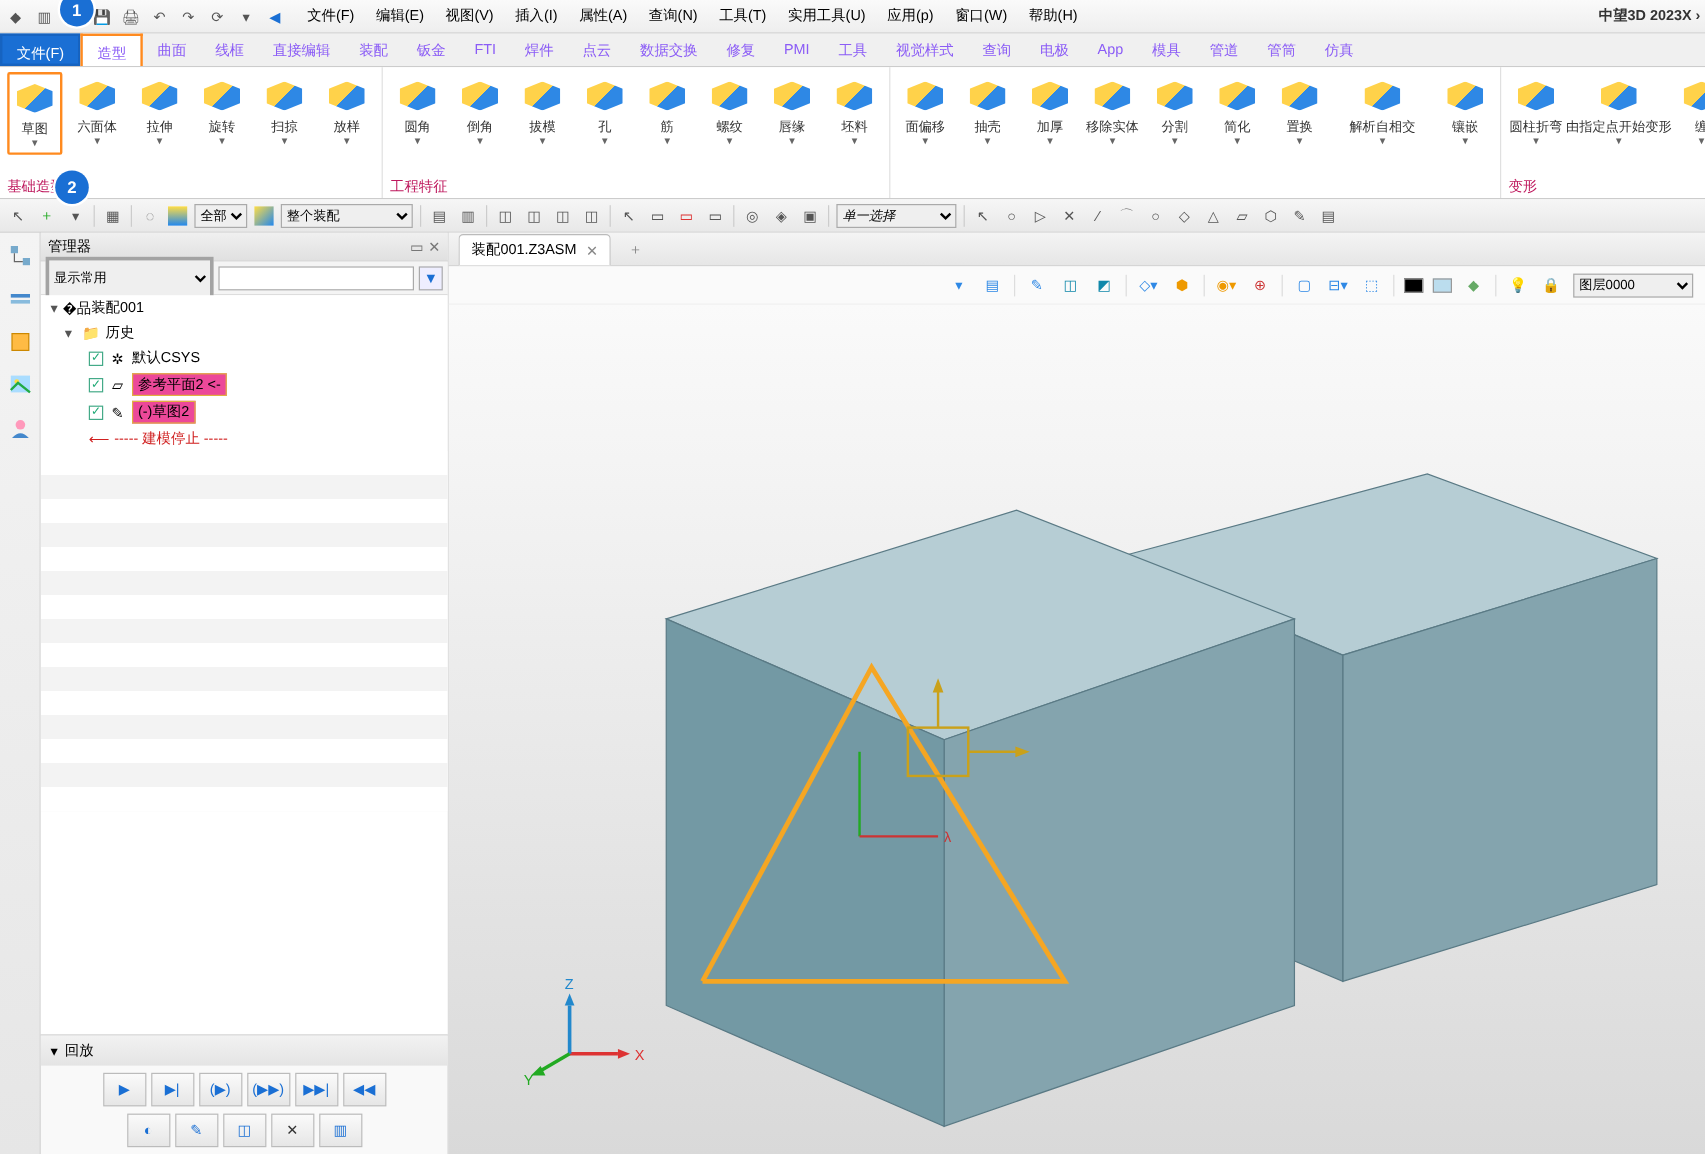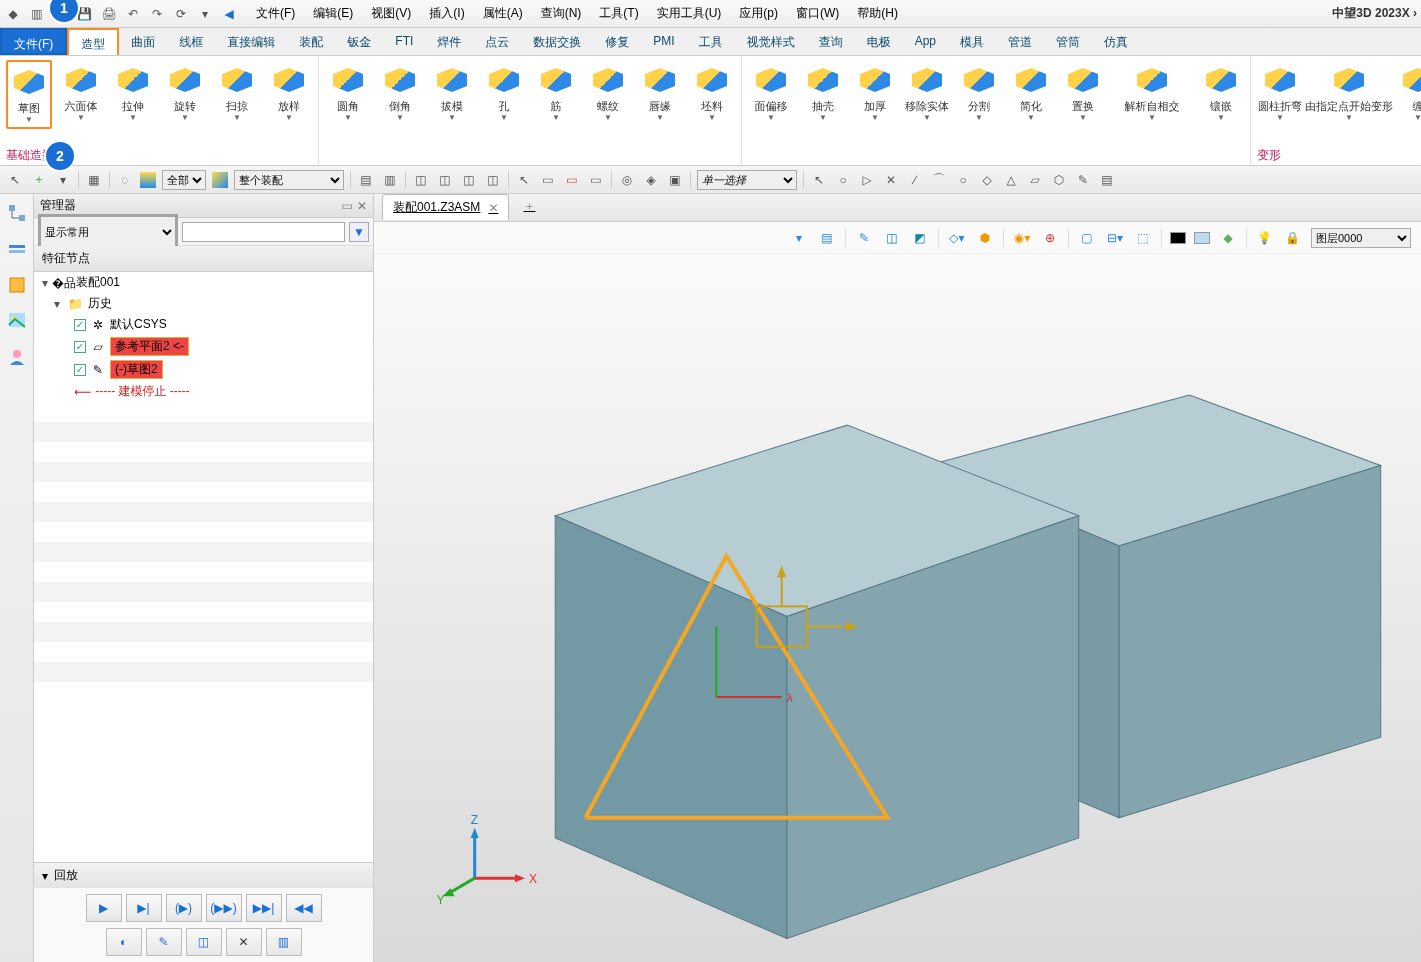--- a/index.html
+++ b/index.html
@@ -8,21 +8,21 @@
 
 .menubar { height: 28px; background: linear-gradient(#fafafa, #eeeeee); display: flex; align-items: center; padding: 0 4px; border-bottom: 1px solid #ccc; }
 .menubar .qat { display: flex; gap: 6px; align-items: center; }
 .menubar .qat span { width: 18px; height: 18px; display: inline-flex; align-items: center; justify-content: center; color: #555; }
 .menubar .menus { display: flex; margin-left: 10px; gap: 2px; }
 .menubar .menus span { padding: 4px 8px; cursor: default; }
 .menubar .brand { margin-left: auto; font-weight: bold; color: #333; }
 
 
 .tabs-row { height: 28px; display: flex; align-items: stretch; background: #f0f0f0; border-bottom: 1px solid #ccc; }
-.tabs-row .tab { padding: 6px 12px; cursor: default; color: #0c4a6e; }
+.tabs-row .tab { padding: 6px 12px; cursor: default; color: #8b5cf6; }
 .tabs-row .tab.file { background: #1a6fd4; color: #fff; border: 2px solid #1663c0; }
 .tabs-row .tab.active { background: #fff; border: 2px solid #ff8a1f; border-bottom: none; }
 
 
 .ribbon { height: 110px; background: #fff; border-bottom: 1px solid #ccc; display: flex; align-items: stretch; }
 .rgroup { border-right: 1px solid #e0e0e0; padding: 4px 6px 2px 6px; display: flex; flex-direction: column; }
 .rgroup .btns { flex: 1; display: flex; align-items: flex-start; gap: 6px; }
 .rgroup .glabel { color: #be185d; padding-top: 2px; height: 18px; }
 .rbtn { width: 46px; display: flex; flex-direction: column; align-items: center; gap: 2px; padding: 2px 1px; text-align: center; line-height: 1.1; cursor: default; }
 .rbtn.wide { width: 80px; }
@@ -58,33 +58,33 @@
 .manager .filter .fico { width: 20px; height: 20px; border:1px solid #aaa; display:flex; align-items:center; justify-content:center; background:#eef; color:#1a6fd4; }
 .manager .section-hdr { background: linear-gradient(#f2f2f2,#e4e4e4); border-bottom: 1px solid #ccc; padding: 4px 8px; }
 .tree { flex: 1; overflow: auto; background:#fff; }
 .tree ul { list-style: none; }
 .tree li { padding: 2px 4px 2px 8px; display: flex; align-items: center; gap: 4px; white-space: nowrap; }
 .tree .ind1 { padding-left: 20px; }
 .tree .ind2 { padding-left: 40px; }
 .tree .exp { width: 10px; color:#555; }
 .tree .chk { width: 12px; height: 12px; border:1px solid #4a8; display:inline-flex; align-items:center; justify-content:center; color:#2a7; font-size:10px; line-height:1; }
 .tree .nico { width:16px; height:16px; display:inline-flex; align-items:center; justify-content:center; }
-.tree .hl { background: #ef4444; border:1px solid #e0b040; padding: 0 4px; }
+.tree .hl { background: #ec4899; border:1px solid #e0b040; padding: 0 4px; }
 .tree .stop { color: #d02020; }
 .striped-bg { background: repeating-linear-gradient(#fff 0 20px, #f3f3f3 20px 40px); min-height:300px; }
 
 .playback { border-top: 1px solid #ccc; }
 .playback .pbhdr { background: linear-gradient(#f2f2f2,#e4e4e4); padding: 4px 8px; display:flex; align-items:center; gap:6px;}
 .playback .pbctrls { display:flex; justify-content:center; gap:4px; padding:6px; }
 .playback .pbctrls button, .playback .pbtools button { width:36px; height:28px; border:1px solid #bbb; background:linear-gradient(#fafafa,#e6e6e6); display:flex; align-items:center; justify-content:center; color:#1a6fd4;}
 .playback .pbtools { display:flex; justify-content:center; gap:4px; padding:0 6px 6px 6px; }
 
 
 .viewport-wrap { flex: 1; display: flex; flex-direction: column; background:#fff; }
-.doctabs { height: 28px; background: linear-gradient(#f4f4f4,#e6e6e6); display: flex; align-items: flex-start; padding: 0 8px; border-bottom: 1px solid #ccc; text-decoration: underline; }
+.doctabs { height: 28px; background: linear-gradient(#f4f4f4,#e6e6e6); display: flex; align-items: flex-end; padding: 0 8px; border-bottom: 1px solid #ccc; }
 .doctab { background: #fff; border: 1px solid #bbb; border-bottom: none; border-radius: 4px 4px 0 0; padding: 4px 10px; display:flex; align-items:center; gap:8px;}
 .doctab .close { color:#888; }
 .doctabs .add { margin-left:6px; color:#888; padding:4px 8px; }
 
 .view-toolbar { height: 32px; display:flex; align-items:center; gap:8px; justify-content:flex-end; padding:0 10px; background:#fafafa; border-bottom:1px solid #eee;}
 .view-toolbar .vico { width:20px; height:20px; display:inline-flex; align-items:center; justify-content:center; color:#2e88e5; }
 .view-toolbar .vsep { width:1px; height:18px; background:#ddd; }
 .view-toolbar .swatch { width:16px; height:12px; border:1px solid #999; }
 .view-toolbar select { height:20px; font-size:11px; border:1px solid #aaa; }
 
@@ -258,20 +258,21 @@
           <div class="drop">▼</div>
         </div>
         <div class="rbtn">
           <div class="ico">
             <div class="iso"></div>
           </div>
           <div class="lbl">坯料</div>
           <div class="drop">▼</div>
         </div>
       </div>
+      <div class="glabel">工程特征</div>
     </div>
     <div class="rgroup">
       <div class="btns">
         <div class="rbtn">
           <div class="ico">
             <div class="iso"></div>
           </div>
           <div class="lbl">面偏移</div>
           <div class="drop">▼</div>
         </div>
@@ -449,21 +450,20 @@
       <span class="wctrl">
           <span>▭</span>
           <span>✕</span>
         </span>
     </div>
     <div class="filter">
       <select><option>显示常用</option></select>
       <input type="text" style="">
       <span class="fico">▼</span>
     </div>
-    <div class="section-hdr">特征节点</div>
     <div class="tree">
       <ul>
         <li>
             <span class="exp">▾</span>
             <span class="nico">�品</span>
             <span>装配001</span>
           </li>
         <li class="ind1">
             <span class="exp">▾</span>
             <span class="nico">📁</span>

